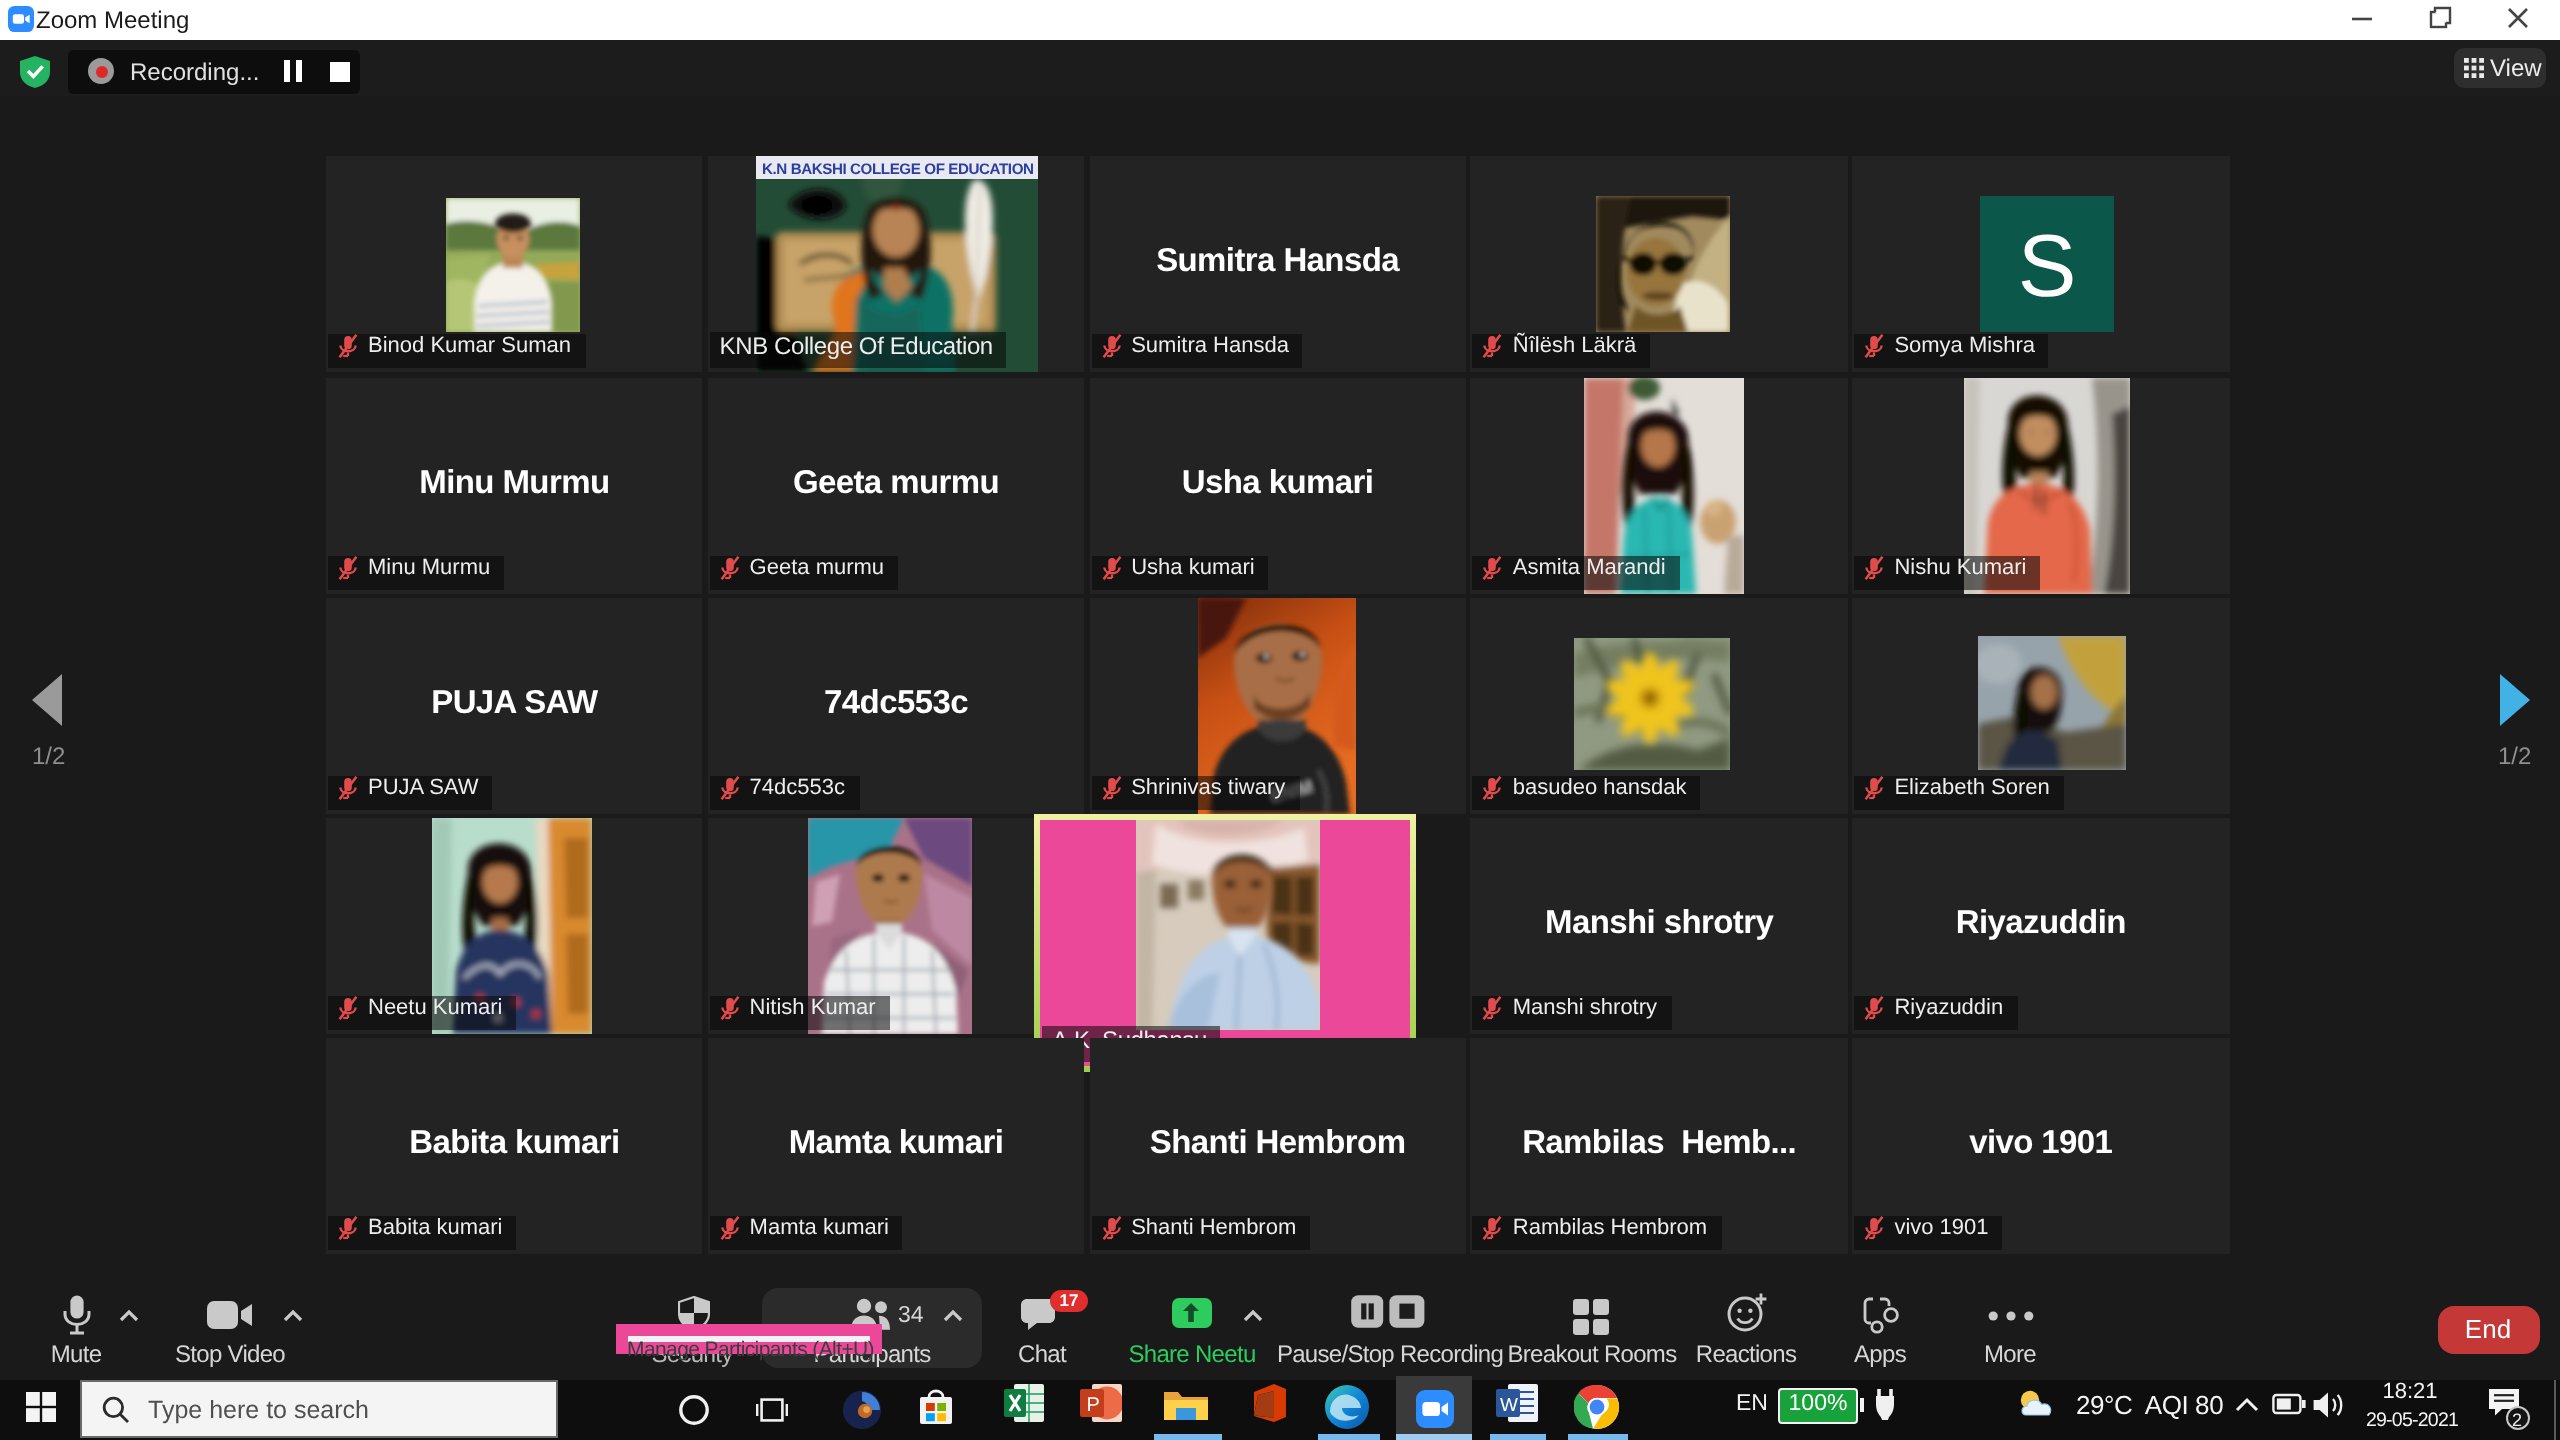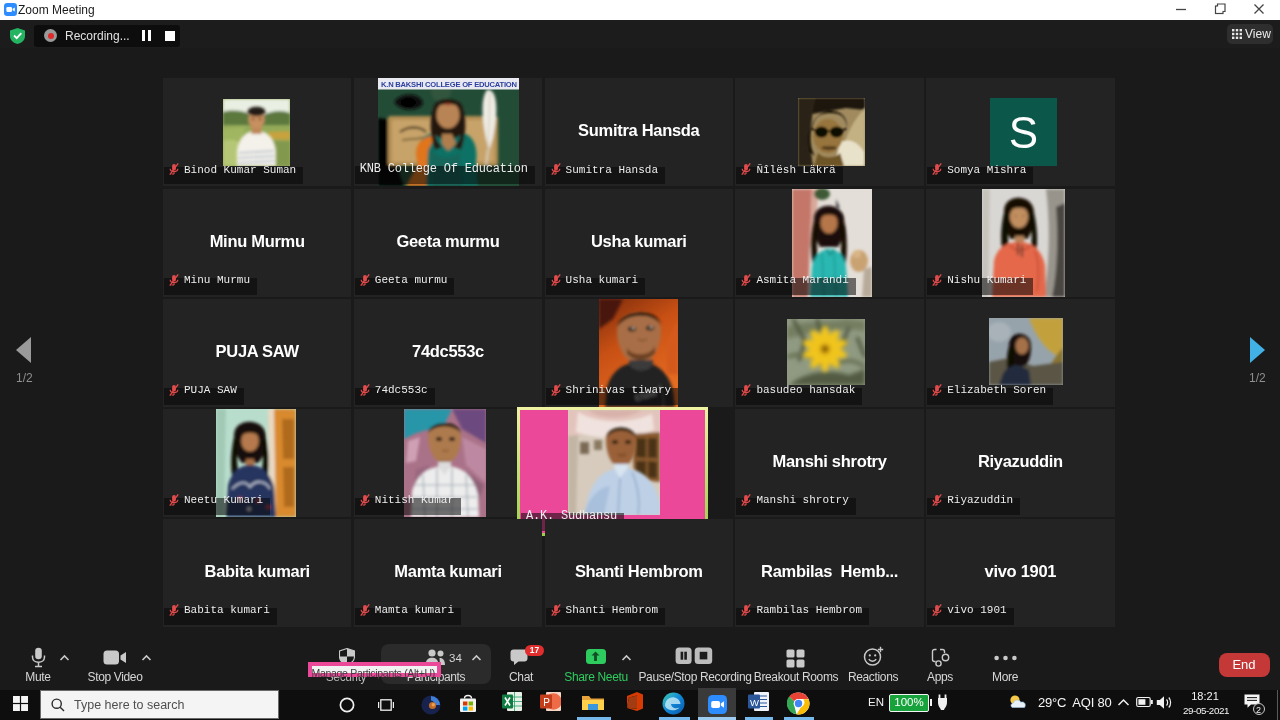--- a/index.html
+++ b/index.html
@@ -10,22 +10,22 @@
   #titlebar { position:absolute; left:0; top:0; width:1280px; height:20px; background:#ffffff; }
   #titlebar .ztxt { position:absolute; left:18px; top:3px; font-size:12px; color:#1b1b1b; }
   
   #menubar { position:absolute; left:0; top:20px; width:1280px; height:28px; background:#1c1c1c; }
   
   #stage { position:absolute; left:0; top:48px; width:1280px; height:642px; background:#1a1a1a; }
   .tile { position:absolute; background:#232323; overflow:hidden; }
   .bigname { position:absolute; left:0; right:0; top:50%; transform:translateY(-56%);
     text-align:center; color:#ffffff; font-size:16.5px; font-weight:bold; letter-spacing:-0.3px; }
   .lbl { position:absolute; left:1px; bottom:2px; height:17px; background:rgba(8,8,8,.55);
-    color:#ededed; font-size:11px; display:flex; align-items:center; padding:0 7px 12px 5px;
-    white-space:nowrap;font-family:Liberation Mono, monospace; }
+    color:#ededed; font-size:11px; display:flex; align-items:flex-start; padding:0 7px 12px 5px;
+    white-space:nowrap; }
   .lbl svg { margin-right:5px; flex:none; }
   .vid { position:absolute; top:0; }
   .tlabel { position:absolute; font-size:12px; color:#d6d6d6; text-align:center; white-space:nowrap; letter-spacing:-0.35px; }
   
   #taskbar { position:absolute; left:0; top:690px; width:1280px; height:30px; background:#0e0e0e; }
 </style>
 </head>
 <body>
 
 <div id="titlebar">
@@ -686,21 +686,21 @@
 
 <svg class="abs" style="left:994px;top:655px" width="23" height="6" viewBox="0 0 23 6">
   <circle cx="2.6" cy="3" r="2.3" fill="#c9c9c9"></circle>
     <circle cx="11.5" cy="3" r="2.3" fill="#c9c9c9"></circle>
     <circle cx="20.4" cy="3" r="2.3" fill="#c9c9c9"></circle>
 </svg>
 <div class="tlabel" style="left:975px;top:670px;width:60px">More</div>
 
 <div class="abs" style="left:1218.5px;top:652.5px;width:51px;height:24px;background:#c43838;border-radius:8px;color:#fff;font-size:13px;font-weight:normal;text-align:center;line-height:24px">End</div>
 
-<div class="abs" style="left:307.5px;top:661.5px;width:133px;height:15px;background:#f2f2f2;border:4px solid #ec4899;color:#3d3d3d;font-size:10.5px;letter-spacing:-0.3px;text-align:left;line-height:14px;white-space:nowrap">Manage Participants (Alt+U)</div>
+<div class="abs" style="left:307.5px;top:661.5px;width:133px;height:15px;background:#f2f2f2;border:6px solid #ec4899;color:#3d3d3d;font-size:10.5px;letter-spacing:-0.3px;text-align:left;line-height:14px;white-space:nowrap">Manage Participants (Alt+U)</div>
 
 <div id="taskbar"></div>
 
 <svg class="abs" style="left:13px;top:696px" width="15" height="15" viewBox="0 0 15 15">
  <g fill="#f4f4f4">
       <rect x="0" y="0" width="6.9" height="6.9"></rect>
       <rect x="8.1" y="0" width="6.9" height="6.9"></rect>
       <rect x="0" y="8.1" width="6.9" height="6.9"></rect>
       <rect x="8.1" y="8.1" width="6.9" height="6.9"></rect>
     </g>

